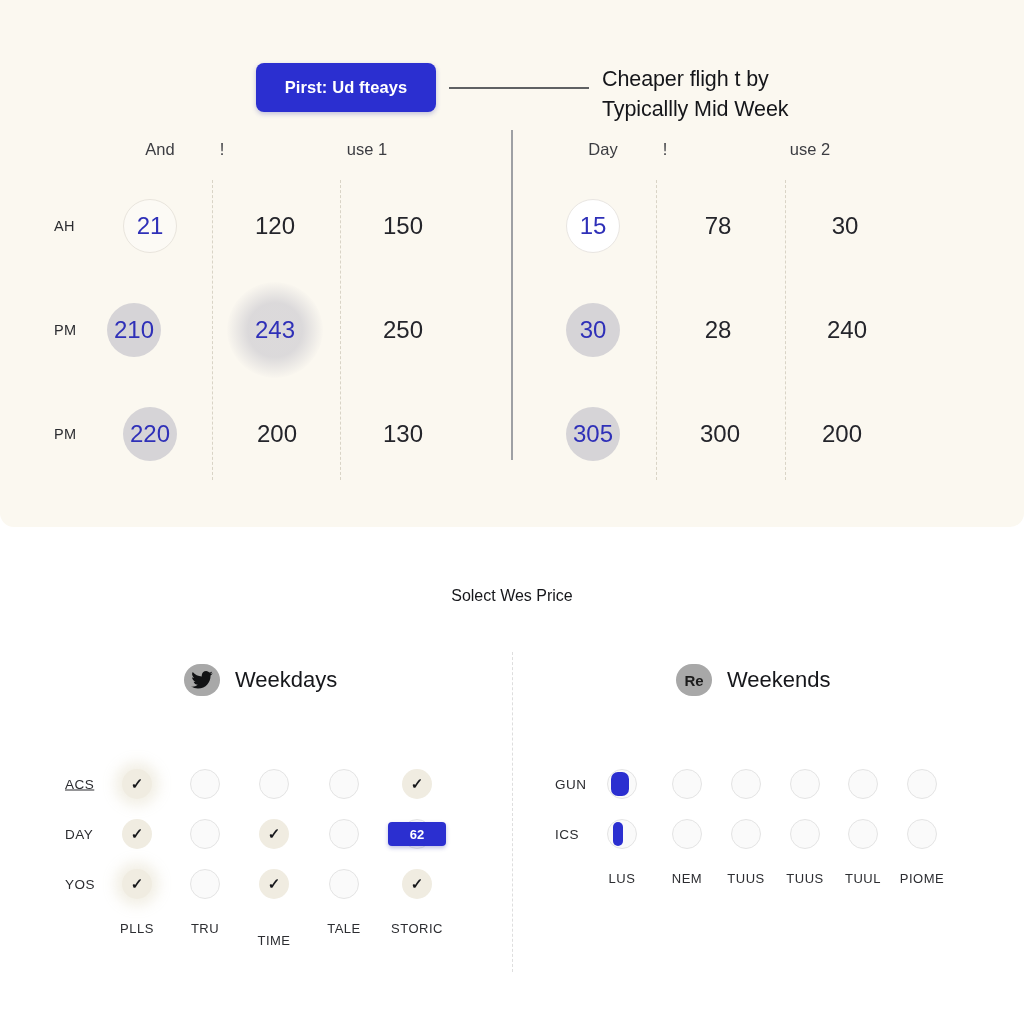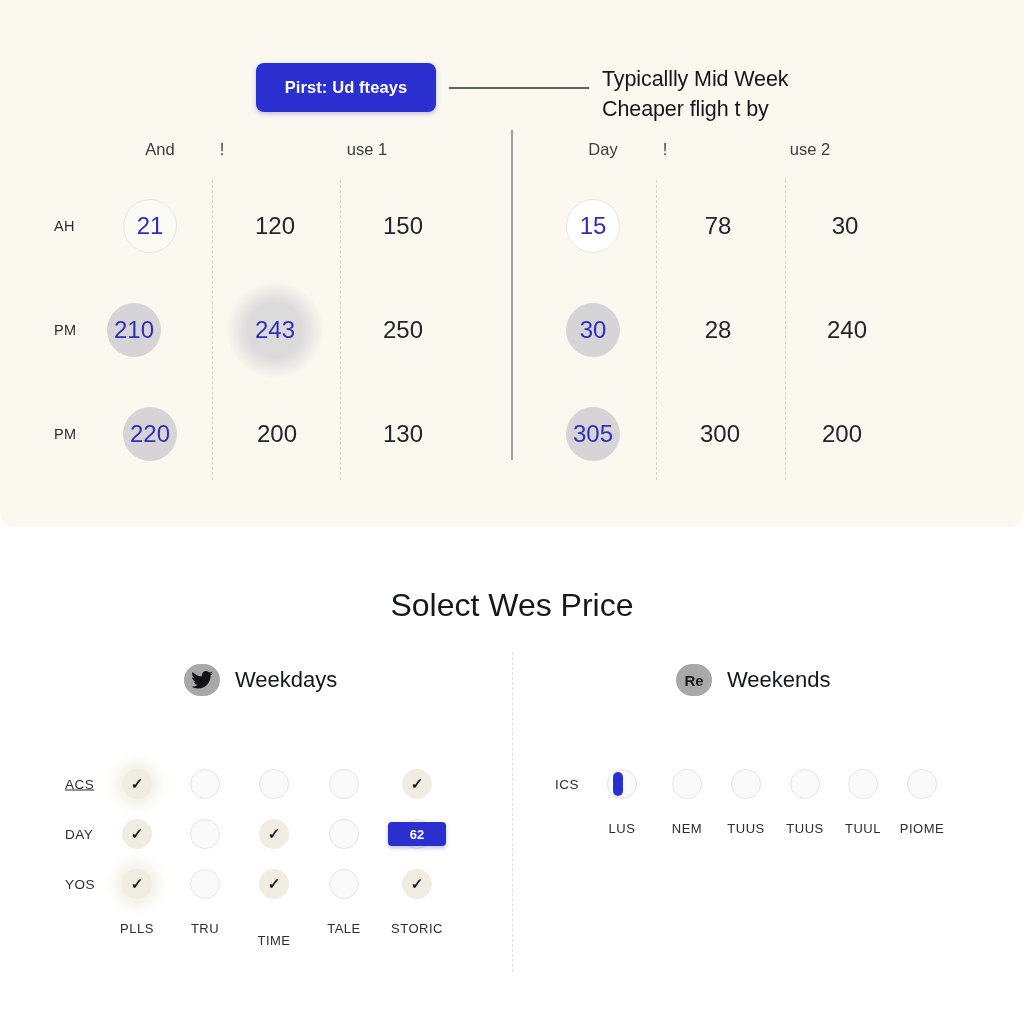--- a/index.html
+++ b/index.html
@@ -86,21 +86,21 @@
   .bubble.cream  { background: #fcfaf5; border: 1px solid #e9e5dd; }
   .bubble.blur   { background: radial-gradient(circle, rgba(214,212,215,0.85) 40%, rgba(214,212,215,0) 72%); }
 
   
   .bottom-panel {
     position: absolute; left: 0; top: 527px; width: 1024px; height: 497px;
     background: #ffffff;
   }
   .section-title {
     position: absolute; left: 0; top: 60px; width: 1024px;
-    text-align: center; font-size: 32px; color: #16171b; font-weight: 500;
+    text-align: center; font-size: 16px; color: #16171b; font-weight: 500;
   }
   .mid-divider {
     position: absolute; left: 512px; top: 125px;
     width: 0; border-left: 1px dashed #dedede; height: 320px;
   }
   .grp-head {
     position: absolute; display: flex; align-items: center; gap: 15px;
   }
   .grp-head.left  { left: 184px; top: 137px; }
   .grp-head.right { left: 676px; top: 137px; }
@@ -166,22 +166,22 @@
 
 <div id="root">
 
   <div class="top-panel">
 
     <div class="pill">
       <span>Pirst: Ud fteays</span>
     </div>
     <div class="connector"></div>
     <div class="callout">
+      <span>Cheaper fligh t by</span>
       <span>Typicallly Mid Week</span>
-      <span>Cheaper fligh t by</span>
     </div>
 
     <div class="vdivider"></div>
 
     <div class="tbl tbl-left">
       <div class="hdr-row">
         <div class="hdr-cell" style="left:110px;">And</div>
         <div class="hdr-cell" style="left:172px;">!</div>
         <div class="hdr-cell" style="left:317px;">use 1</div>
       </div>
@@ -303,20 +303,30 @@
       <div class="col-labels">
         <div class="col-label" style="left:92px;">PLLS</div>
         <div class="col-label" style="left:160px;">TRU</div>
         <div class="col-label" style="left:229px;margin-top:12px;">TIME</div>
         <div class="col-label" style="left:299px;">TALE</div>
         <div class="col-label" style="left:372px;">STORIC</div>
       </div>
     </div>
 
     <div class="grid grid-right">
+      <div class="g-row">
+        <div class="g-label" style="left:15px;">GUN</div>
+        <div class="cbox off" style="left:82px;"></div>
+        <div class="cbox off" style="left:147px;"></div>
+        <div class="cbox off" style="left:206px;"></div>
+        <div class="cbox off" style="left:265px;"></div>
+        <div class="cbox off" style="left:323px;"></div>
+        <div class="cbox off" style="left:382px;"></div>
+        <div class="pillmark" style="left:80px; width:18px; height:24px;"></div>
+      </div>
       <div class="g-row">
         <div class="g-label" style="left:15px;">ICS</div>
         <div class="cbox off" style="left:82px;"></div>
         <div class="cbox off" style="left:147px;"></div>
         <div class="cbox off" style="left:206px;"></div>
         <div class="cbox off" style="left:265px;"></div>
         <div class="cbox off" style="left:323px;"></div>
         <div class="cbox off" style="left:382px;"></div>
         <div class="pillmark" style="left:78px; width:10px; height:24px;"></div>
       </div>

